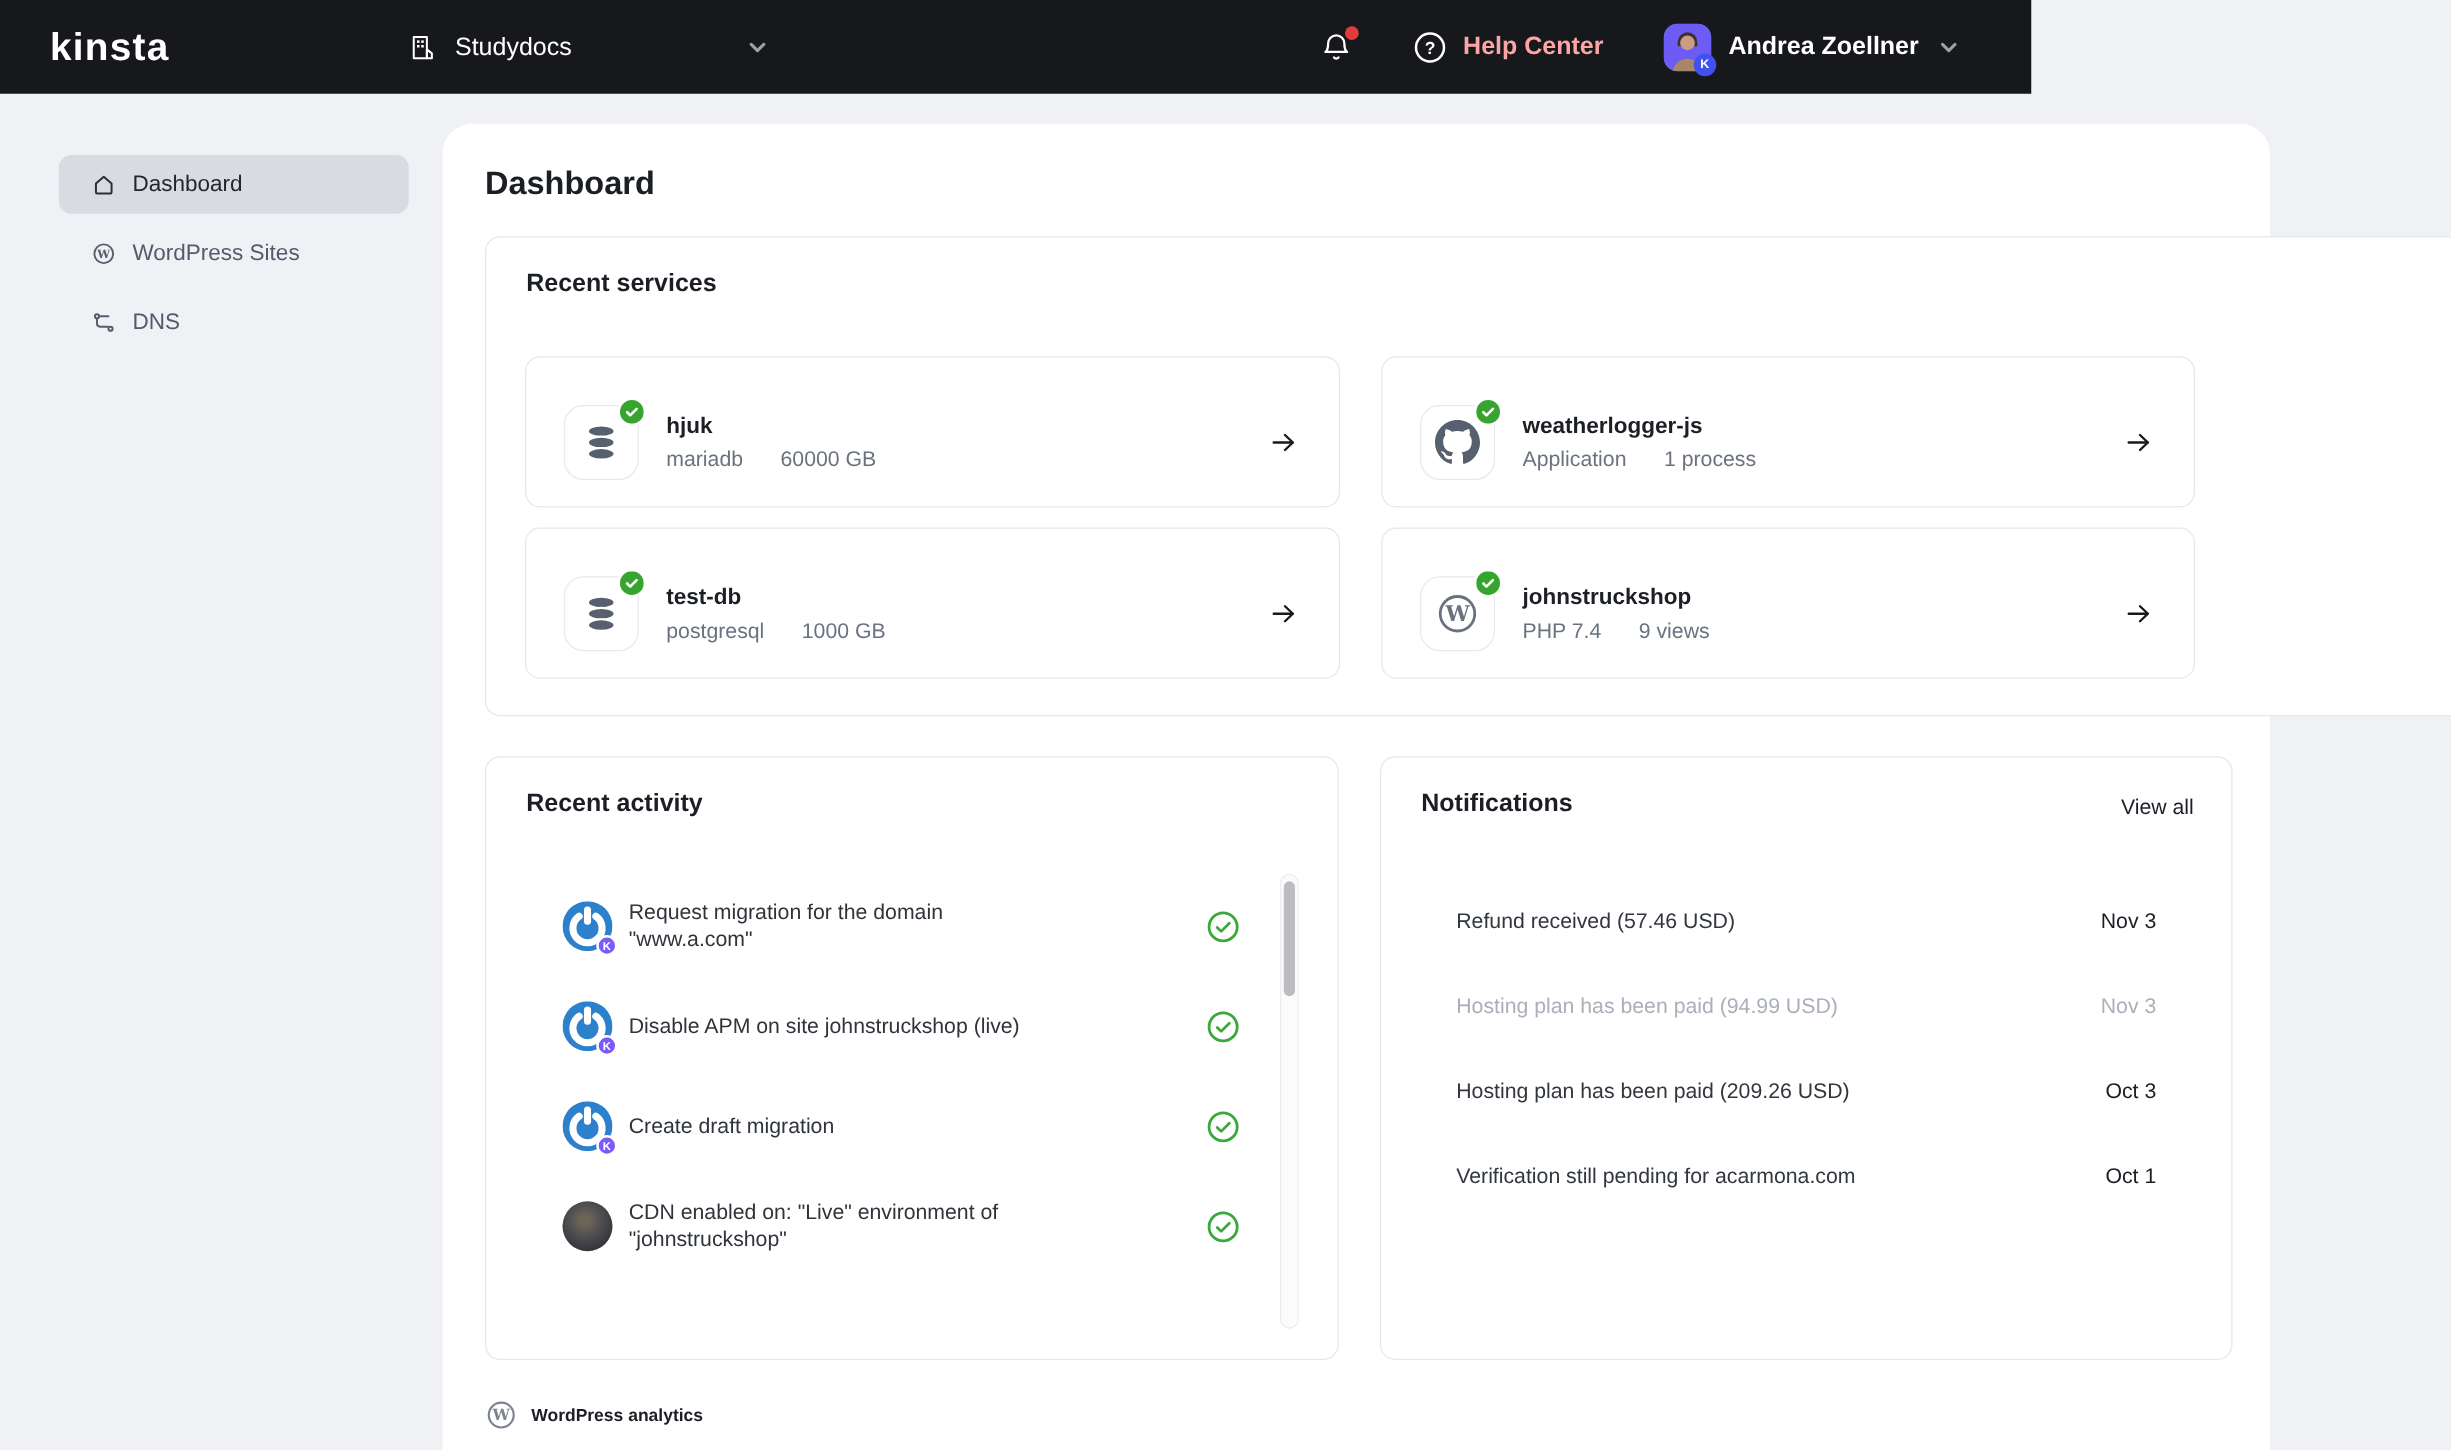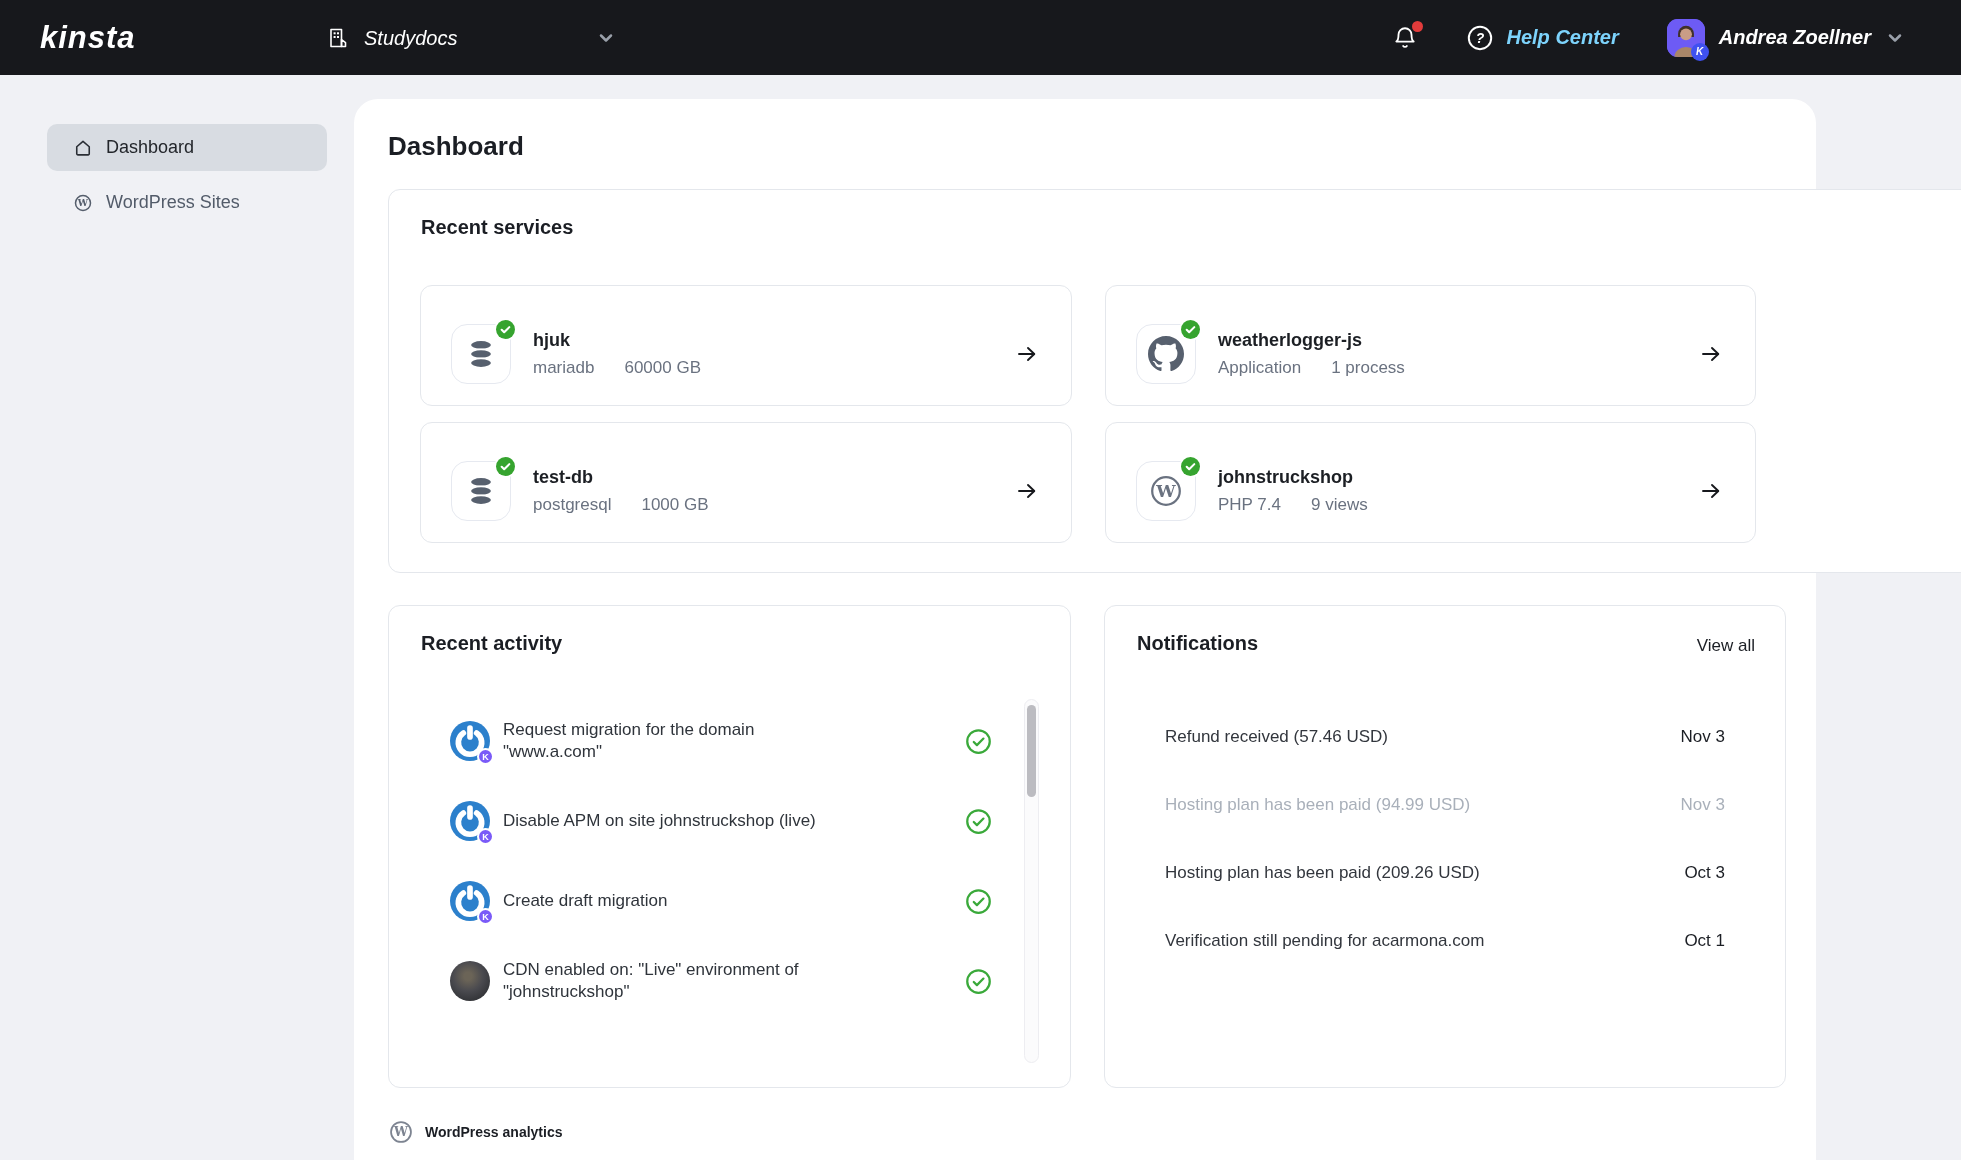--- a/index.html
+++ b/index.html
@@ -1,32 +1,32 @@
 <!DOCTYPE html>
 <html><head>
 <meta charset="utf-8">
 <style>
   * { margin:0; padding:0; box-sizing:border-box; }
   html,body { width:1961px; height:1160px; overflow:hidden; background:#f0f1f5;
     font-family:"Liberation Sans","DejaVu Sans",sans-serif; }
 
   
-  .header { position:absolute; left:0; top:0; width:1961px; height:75px; background:#17181c; z-index:5;font-style:italic; }
+  .header { position:absolute; left:0; top:0; width:1625px; height:75px; background:#17181c; z-index:5; }
   .brand { position:absolute; left:40px; top:20px; color:#fff; font-size:31px; font-weight:800;
     letter-spacing:1px; text-transform:lowercase; }
   .company-sel { position:absolute; left:326px; top:15px; width:290px; height:46px; display:flex;
     align-items:center; cursor:pointer; }
   .company-sel .c-icon { width:24px; height:24px; }
   .company-sel .c-label { color:#fff; font-size:20px; margin-left:14px; }
   .company-sel .c-chev { margin-left:auto; width:20px; height:20px; }
   .hdr-right { position:absolute; right:56px; top:0; height:75px; display:flex; align-items:center; gap:48px; }
   .bell-wrap { position:relative; width:26px; height:26px; cursor:pointer; }
   .bell-dot { position:absolute; top:-4px; right:-5px; width:11px; height:11px; border-radius:50%; background:#e23b3b; }
   .help-group { display:flex; align-items:center; gap:12px; cursor:pointer; }
-  .help-label { color:#7dd3fc; font-size:20px; font-weight:600; }
+  .help-label { color:#fca5a5; font-size:20px; font-weight:600; }
   .user-group { display:flex; align-items:center; gap:14px; cursor:pointer; }
   .avatar { position:relative; width:38px; height:38px; border-radius:11px; background:#6d5bf5; }
   .avatar svg { position:absolute; inset:0; border-radius:11px; }
   .avatar-badge { position:absolute; right:-4px; bottom:-4px; width:18px; height:18px; border-radius:50%;
     background:#3f51f0; color:#fff; font-size:10px; font-weight:700; display:flex; align-items:center;
     justify-content:center; }
   .user-name { color:#fff; font-size:20px; font-weight:600; }
 
   
   .sidebar { position:absolute; left:0; top:75px; width:354px; height:1085px; background:#f0f1f5; }
@@ -151,20 +151,29 @@
       </svg>
       <span>Dashboard</span>
     </div>
     <div class="nav-item">
       <svg viewBox="0 0 24 24" width="20" height="20">
         <circle cx="12" cy="12" r="9" fill="none" stroke="#555e6c" stroke-width="1.8"></circle>
         <text x="12" y="15.8" text-anchor="middle" font-size="11" font-weight="700" fill="#555e6c" font-family="DejaVu Serif, serif">W</text>
       </svg>
       <span>WordPress Sites</span>
     </div>
+    <div class="nav-item">
+      <svg viewBox="0 0 24 24" width="20" height="20" fill="none" stroke="#555e6c" stroke-width="1.9" stroke-linecap="round">
+        <circle cx="5.5" cy="6" r="2"></circle>
+        <circle cx="18.5" cy="18" r="2"></circle>
+        <path d="M8 6 h8.5"></path>
+        <path d="M5.5 8.5 V13 a3 3 0 0 0 3 3 H16"></path>
+      </svg>
+      <span>DNS</span>
+    </div>
   </div>
 </div>
 
 <div class="panel">
   <div class="page-title">Dashboard</div>
 
   <div class="box services-box">
     <div class="box-title">Recent services</div>
     <div class="svc-grid">
 

